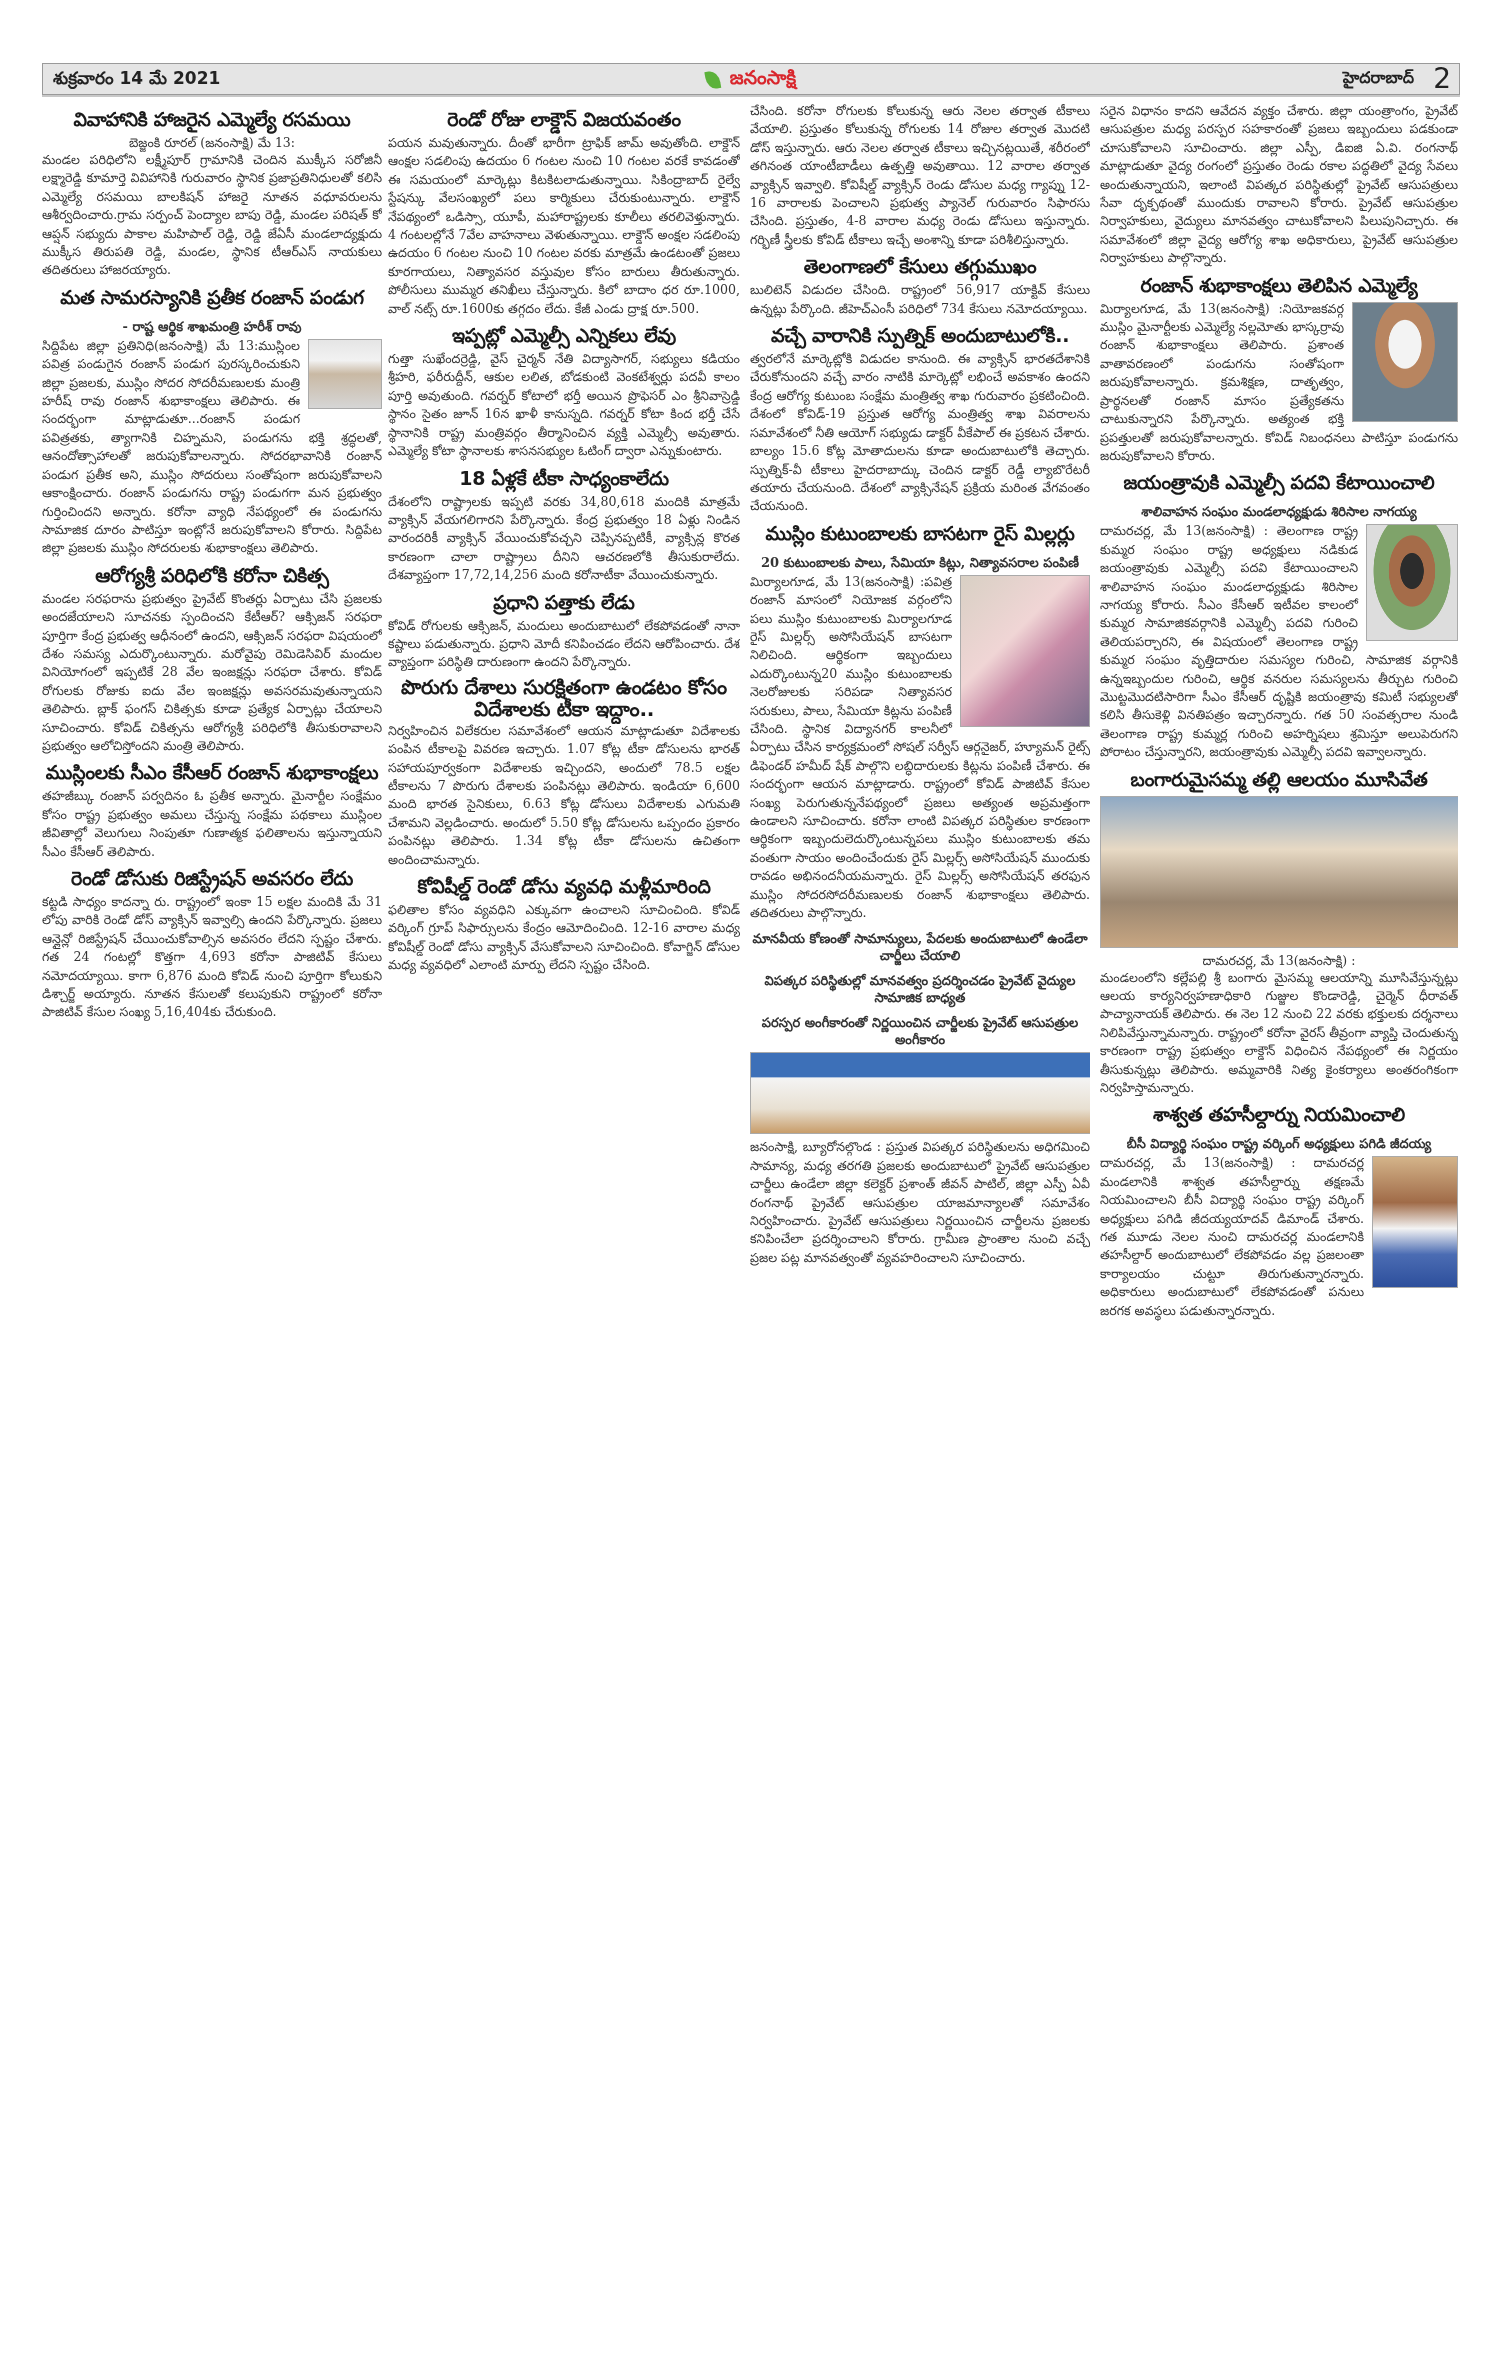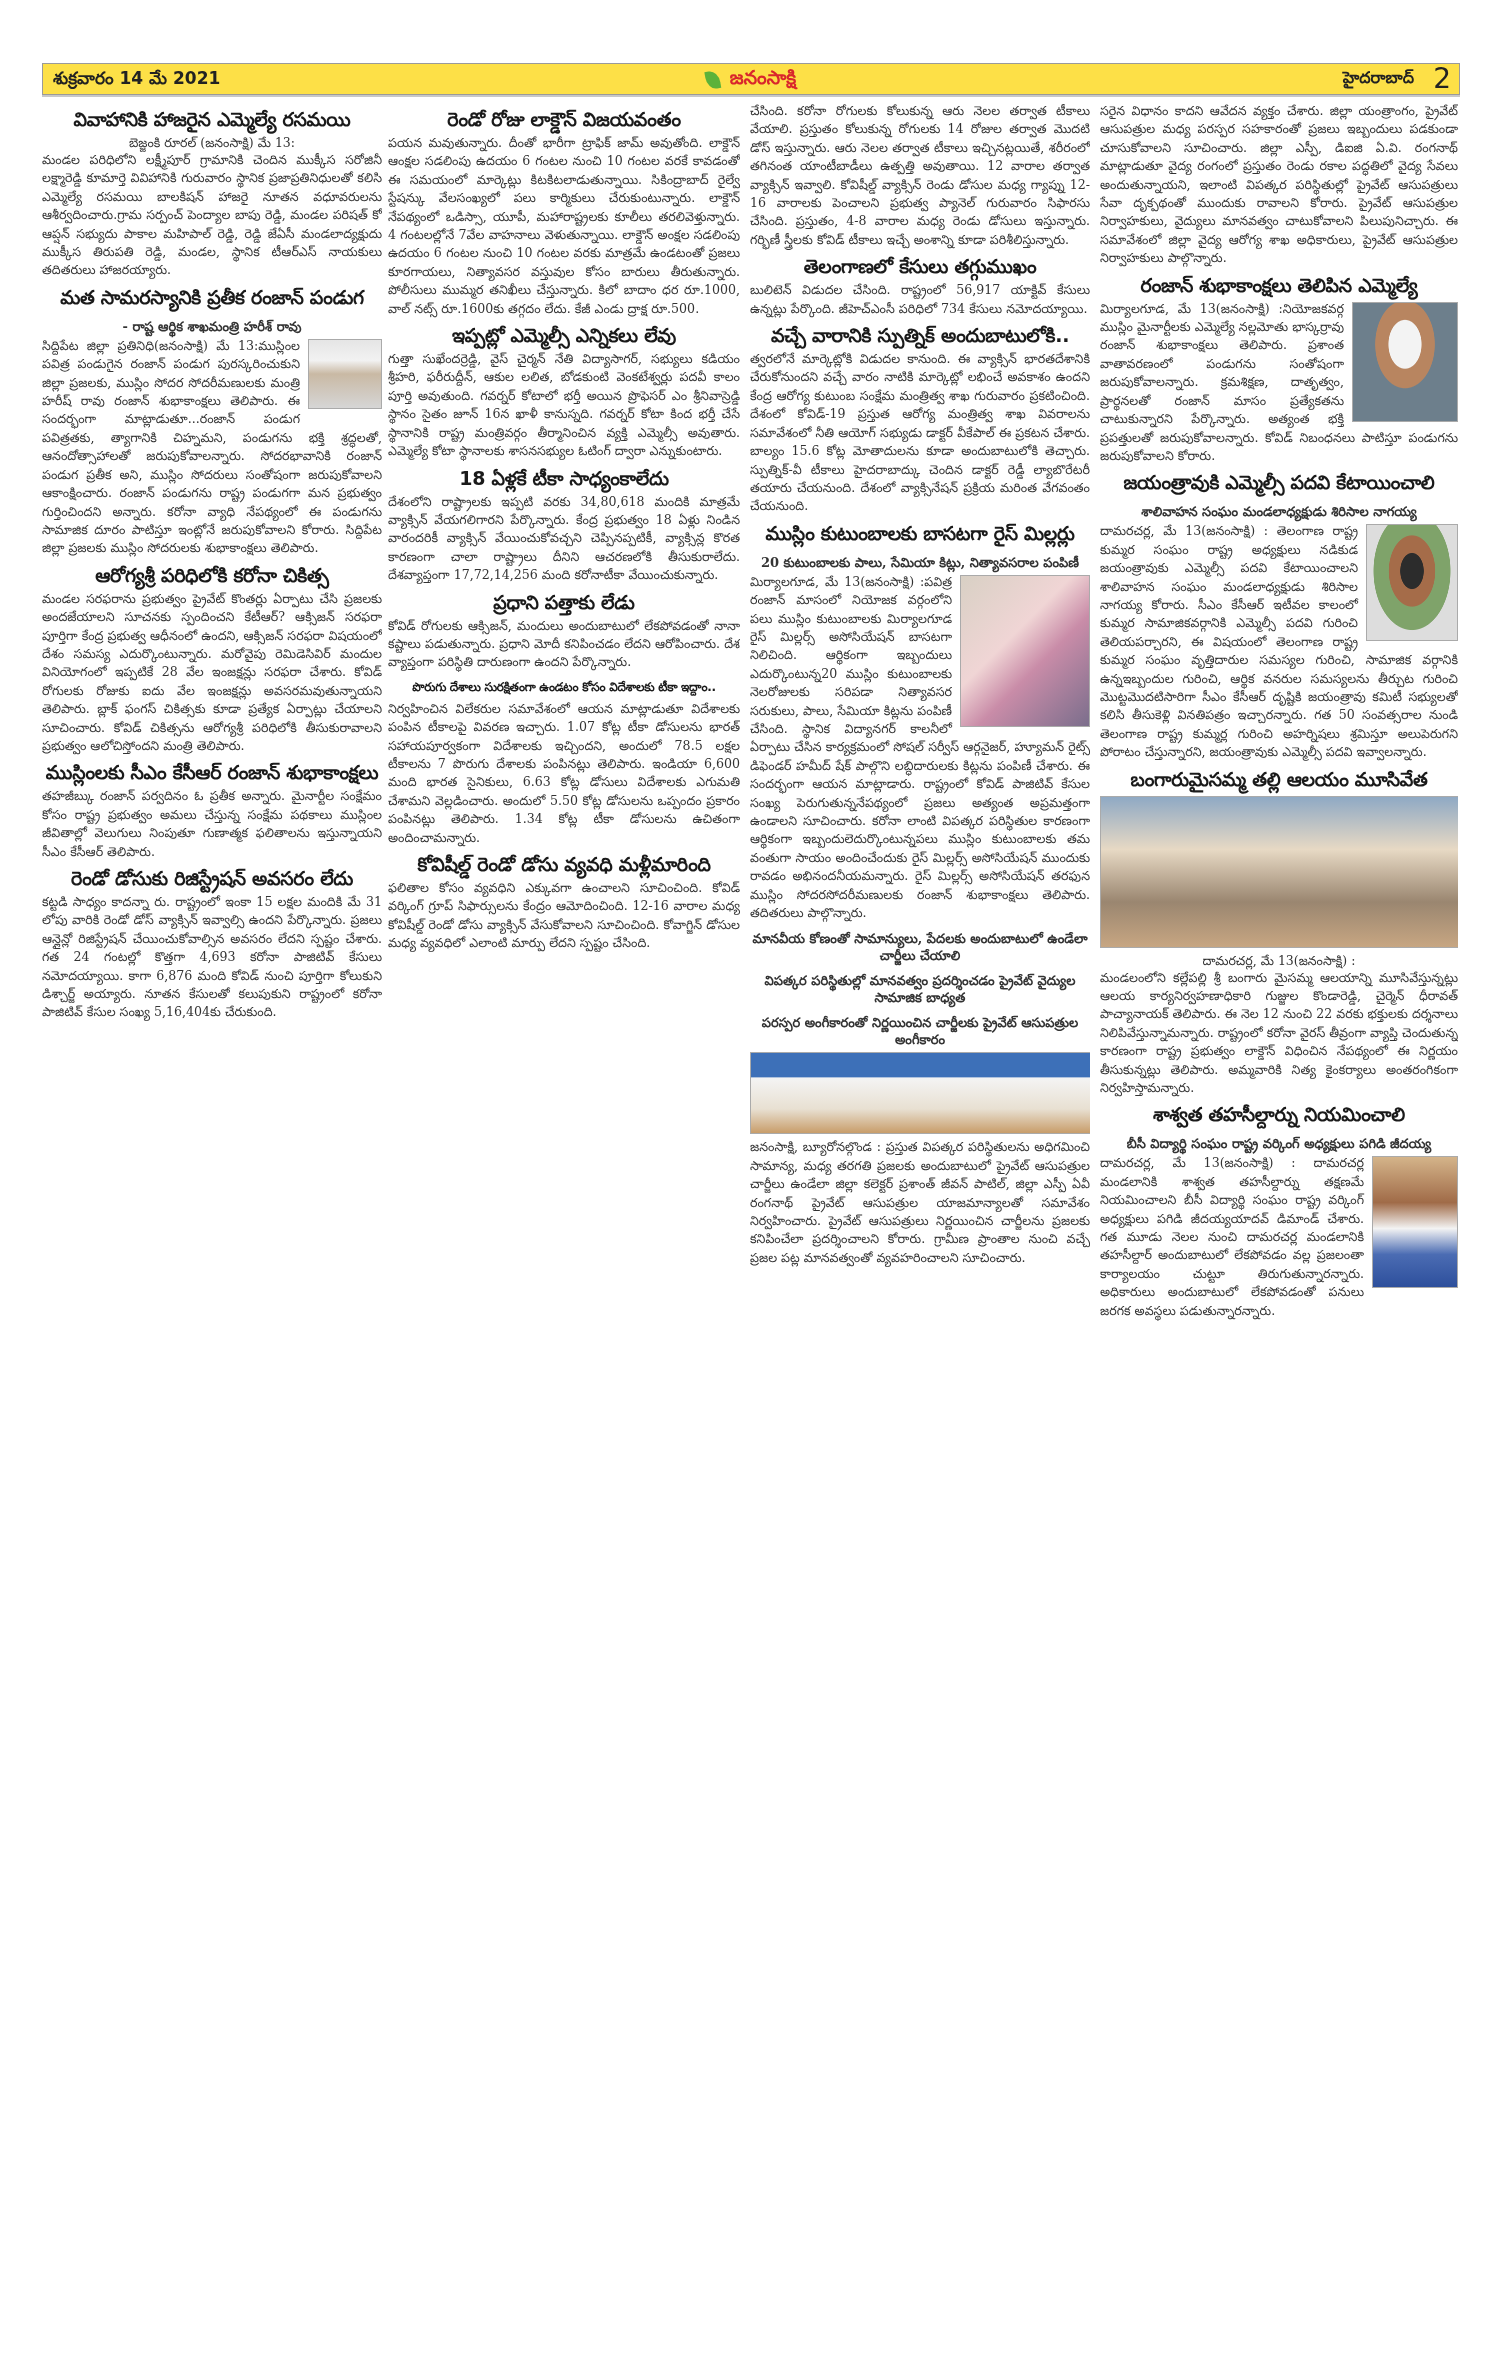--- a/index.html
+++ b/index.html
@@ -1,39 +1,39 @@
 <!DOCTYPE html>
 <html><head>
 <meta charset="utf-8">
 <style>
   html, body { margin:0; padding:0; background:#ffffff; }
   body { width:1500px; height:2357px; position:relative; overflow:hidden;
          font-family:"DejaVu Serif", serif; color:#222; }
   .masthead { position:absolute; left:42px; top:63px; width:1416px; height:30px;
-              border:1px solid #9a9a9a; box-shadow:0 2px 0 #c8c8c8; background:#fde047; }
+              border:1px solid #9a9a9a; box-shadow:0 2px 0 #c8c8c8; background:#e5e5e5; }
   .mh-date { position:absolute; left:10px; top:4px; font-family:"DejaVu Sans", sans-serif;
              font-size:17px; font-weight:bold; color:#222; }
   .mh-logo { position:absolute; left:50%; top:2px; transform:translateX(-50%);
              font-family:"DejaVu Sans", sans-serif; font-size:19px; font-weight:bold; color:#d9262c;
              display:flex; align-items:center; gap:10px; }
   .leaf { width:14px; height:18px; background:#5cb23a; border-radius:0 70% 0 70%; transform:rotate(-10deg); }
   .mh-city { position:absolute; right:45px; top:4px; font-family:"DejaVu Sans", sans-serif;
              font-size:16px; font-weight:bold; color:#222; }
   .mh-page { position:absolute; right:8px; top:-2px; font-family:"DejaVu Sans", sans-serif;
              font-size:28px; color:#222; }
 
   .col { position:absolute; top:102px; bottom:20px; overflow:hidden; }
   #c1 { left:42px; width:340px; }
   #c2 { left:388px; width:352px; }
   #c3 { left:750px; width:340px; }
   #c4 { left:1100px; width:358px; }
 
   .head { font-family:"DejaVu Sans", sans-serif; font-weight:bold; text-align:center;
           font-size:19px; line-height:26px; margin:4px 0 2px; color:#1a1a1a; letter-spacing:-0.3px; }
-  .head.small { font-size:12px; line-height:22px; }
+  .head.small { font-size:20px; line-height:22px; }
   .sub { font-family:"DejaVu Serif", serif; text-align:center; font-size:13px; line-height:17px;
          font-weight:bold; color:#333; margin:8px 0 2px; }
   .byline { text-align:center; font-size:12.5px; line-height:17px; color:#333; }
   .body { font-size:12.6px; line-height:18.4px; text-align:justify; color:#333; margin:0; }
   .photo { float:right; margin:2px 0 4px 8px; border:1px solid #aaa; }
   .ph-portrait1 { width:72px; height:68px; background:linear-gradient(180deg,#e5e5e5 0%,#f2f2f2 30%,#c9b9a4 50%,#d6d6d6 100%); }
   .ph-portrait2 { width:104px; height:118px; background:radial-gradient(ellipse at 50% 35%,#f3f3f3 0 22%,#b88560 23% 40%,#6d7f8c 41% 100%); }
   .ph-portrait3 { width:90px; height:115px; background:radial-gradient(ellipse at 50% 40%,#2c2c2c 0 18%,#a56c49 19% 36%,#7fa36a 37% 60%,#ddd 61%); }
   .ph-portrait4 { width:84px; height:130px; background:linear-gradient(180deg,#d4b48a 0%,#a06b48 35%,#f3f3f3 55%,#4b6cb3 75%,#2d4f9c 100%); }
   .ph-rice { width:128px; height:150px; background:linear-gradient(135deg,#d8d0c4 0%,#f0d5d5 40%,#c98ca8 60%,#7b6e8c 100%); }

